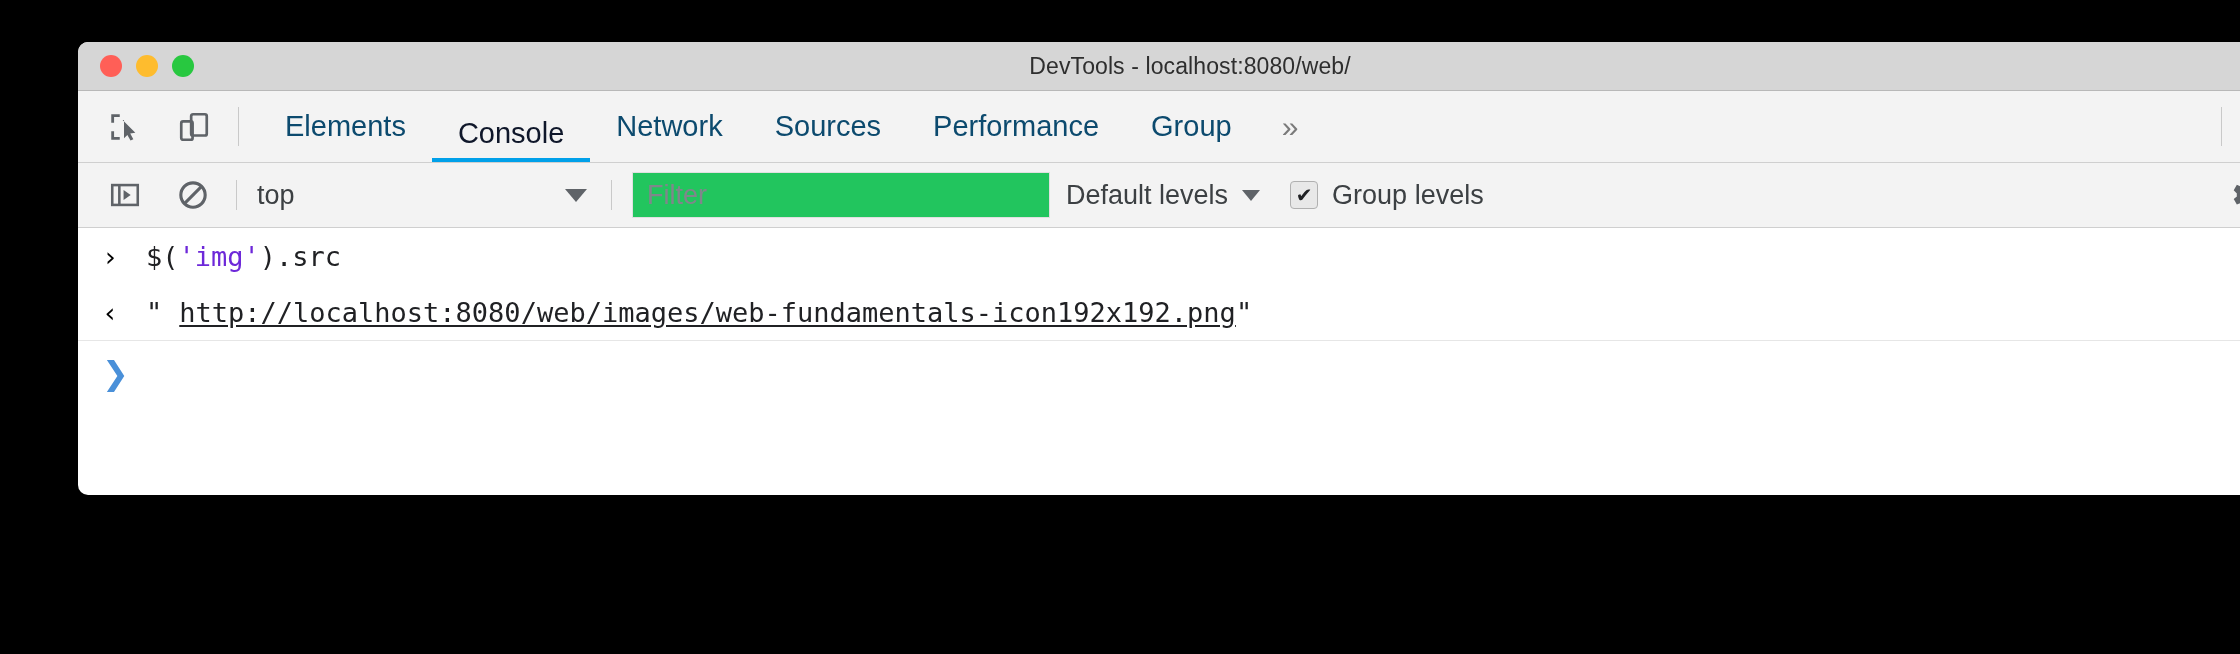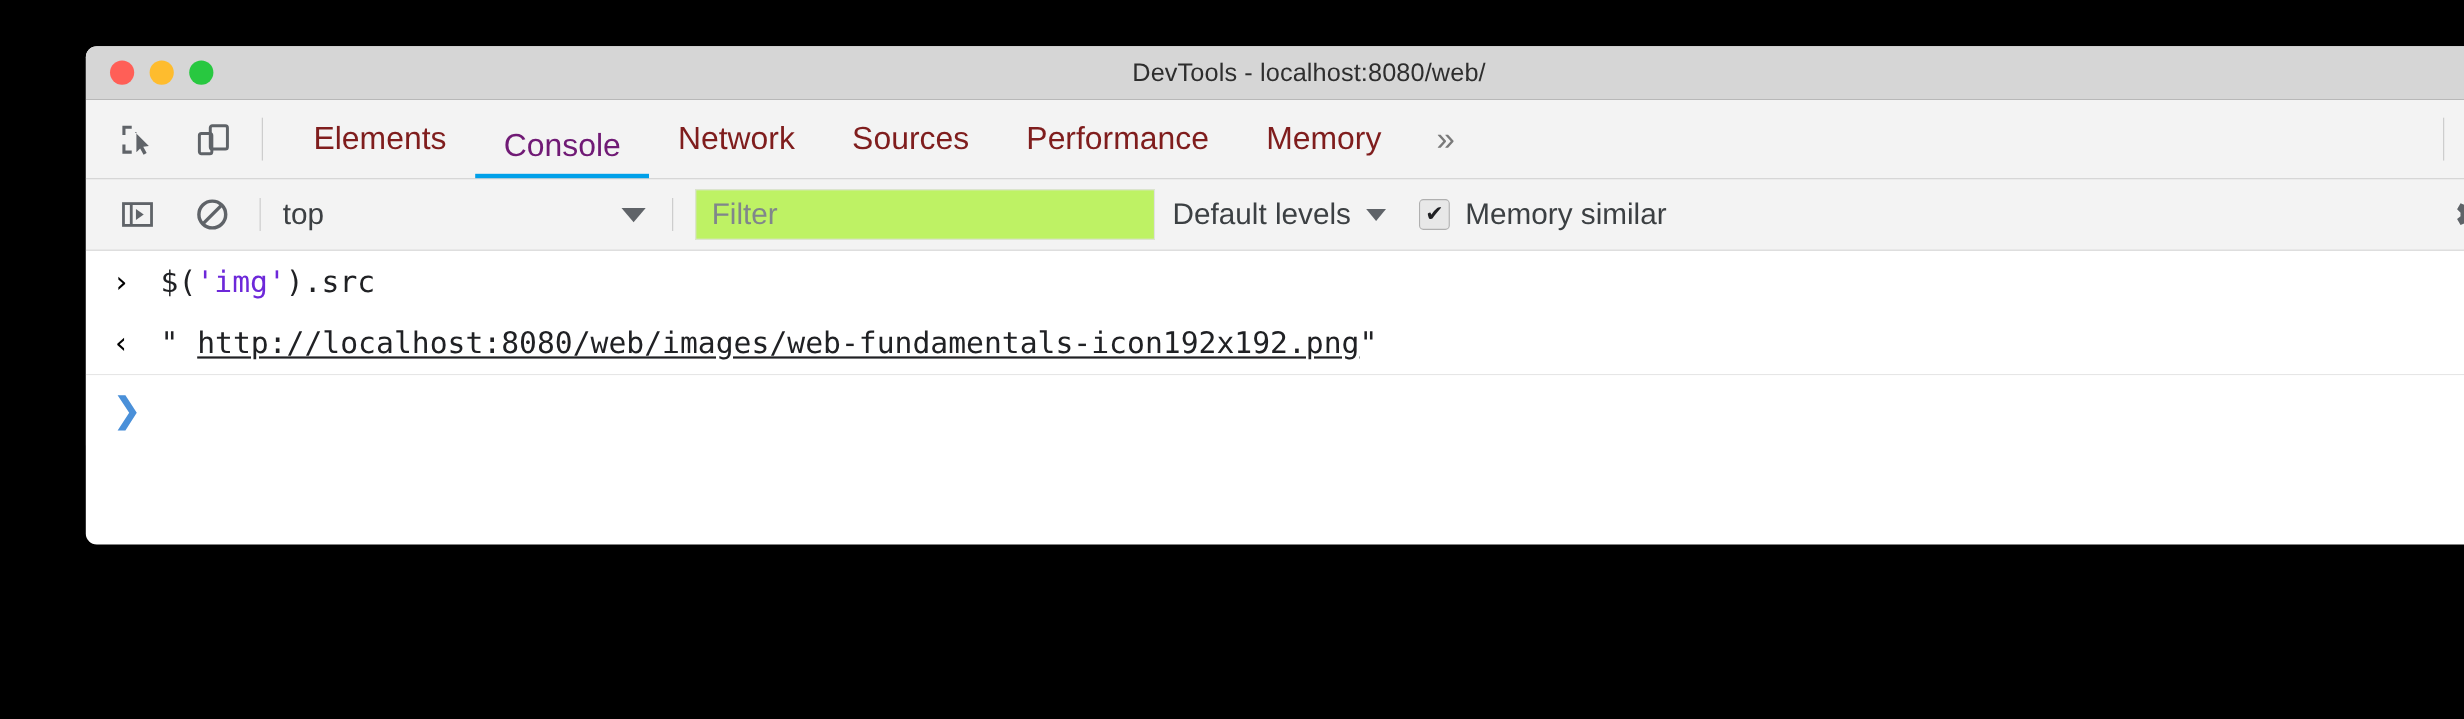--- a/index.html
+++ b/index.html
@@ -92,26 +92,26 @@
   .tabs {
     display: flex;
     align-items: stretch;
     flex: 1;
   }
   .tab {
     display: flex;
     align-items: center;
     padding: 0 26px;
     font-size: 29px;
-    color: #7f1d1d;
+    color: #0c4a6e;
     position: relative;
     white-space: nowrap;
   }
   .tab.active {
-    color: #701a75;
+    color: #0f172a;
     margin-top: 14px;
   }
   .tab.active::after {
     content: "";
     position: absolute;
     left: 0; right: 0; bottom: 0;
     height: 4px;
     background: #00a0e9;
   }
   .tab-more {
@@ -183,21 +183,21 @@
   }
   .caret.sm {
     border-left-width: 9px;
     border-right-width: 9px;
     border-top-width: 11px;
   }
   .filter-input {
     flex: 0 0 auto;
     width: 418px;
     height: 46px;
-    background: #bef264;
+    background: #22c55e;
     border: 1px solid #e0e0e0;
     font-size: 27px;
     color: #3c4043;
     padding: 0 14px;
     box-sizing: border-box;
     font-family: "Liberation Sans", sans-serif;
     outline: none;
   }
   .filter-input::placeholder { color: #80868b; }
   .levels {
@@ -312,21 +312,21 @@
         </svg>
       </span>
     </div>
     <div class="vsep"></div>
     <div class="tabs">
       <div class="tab">Elements</div>
       <div class="tab active">Console</div>
       <div class="tab">Network</div>
       <div class="tab">Sources</div>
       <div class="tab">Performance</div>
-      <div class="tab">Memory</div>
+      <div class="tab">Group</div>
       <div class="tab-more">»</div>
     </div>
     <div class="tb-right">
       <div class="vsep" style="margin:16px 14px;"></div>
       <span class="dots-v">
         <i></i>
           <i></i>
           <i></i>
       </span>
     </div>
@@ -352,21 +352,21 @@
       <span class="caret"></span>
     </div>
     <span class="cb-sep"></span>
     <input class="filter-input" type="text" placeholder="Filter" style="">
     <div class="levels">
       <span>Default levels</span>
       <span class="caret sm"></span>
     </div>
     <div class="group-similar">
       <span class="checkbox">✔</span>
-      <span>Memory similar</span>
+      <span>Group levels</span>
     </div>
     <span class="spacer"></span>
     <span class="cb-icon">
       <svg width="38" height="38" viewBox="0 0 24 24" aria-hidden="true">
         <path fill="#5f6368" d="M19.4 13a7.9 7.9 0 000-2l2-1.6-2-3.4-2.4 1a7.7 7.7 0 00-1.7-1L14.9 3h-3.8l-.4 2.6c-.6.2-1.2.6-1.7 1l-2.4-1-2 3.4L6.6 11a7.9 7.9 0 000 2l-2 1.6 2 3.4 2.4-1c.5.4 1.1.8 1.7 1l.4 2.6h3.8l.4-2.6c.6-.2 1.2-.6 1.7-1l2.4 1 2-3.4-2-1.6zM13 15.2A3.2 3.2 0 1116.2 12 3.2 3.2 0 0113 15.2z" transform="translate(-1,0)"></path>
       </svg>
     </span>
   </div>
 
   <div class="console-body">

